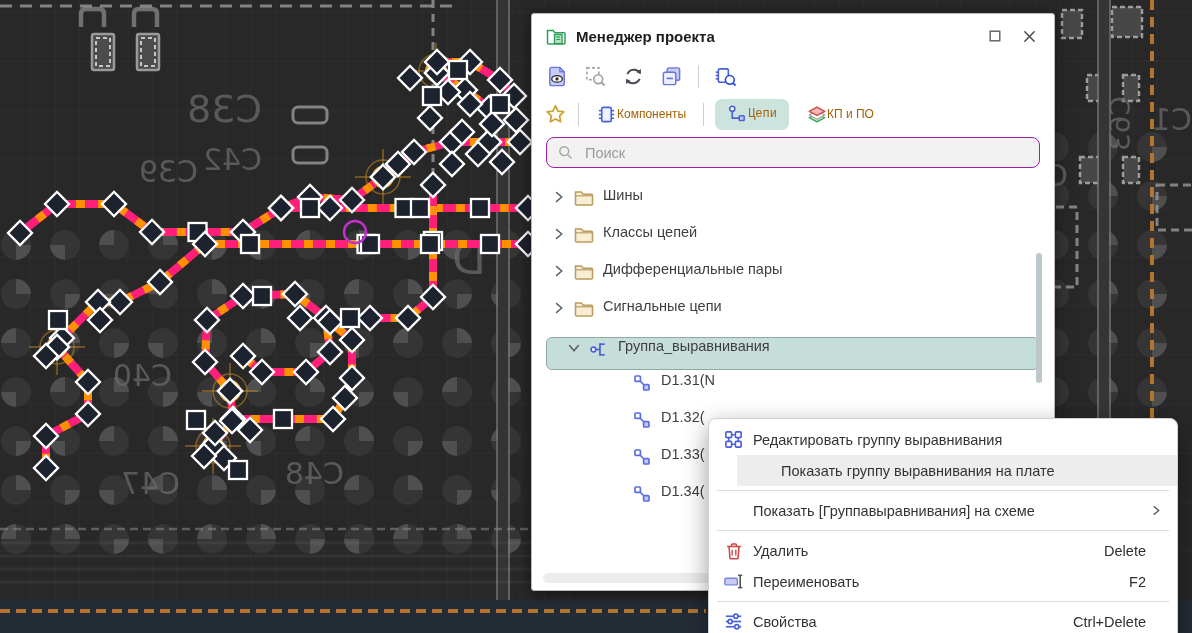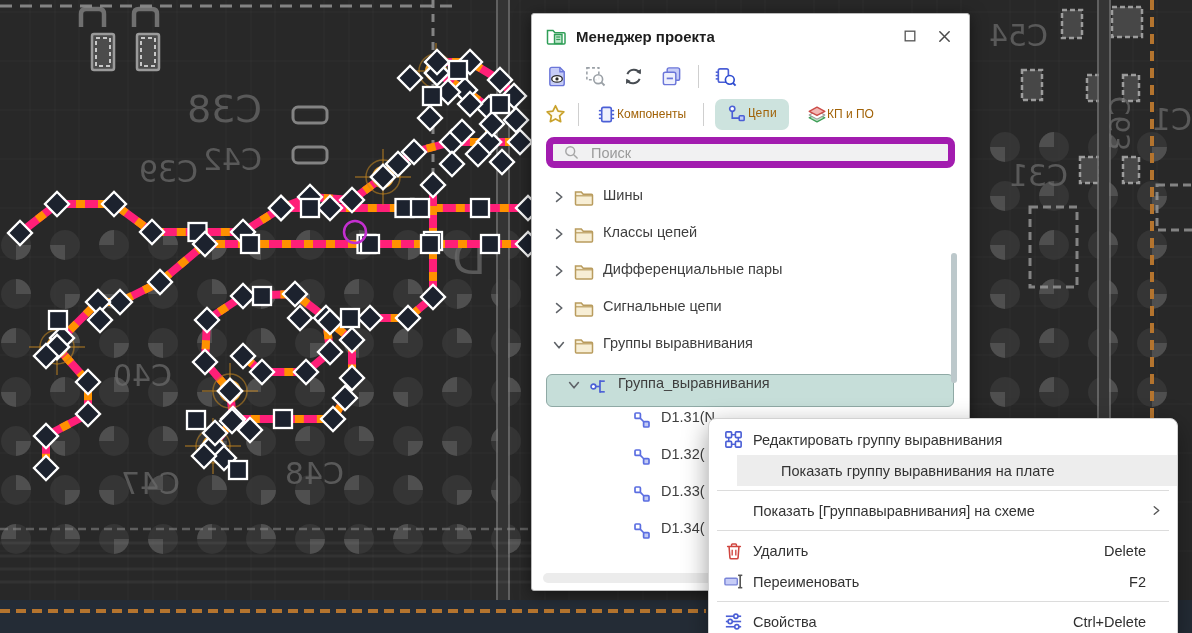--- a/index.html
+++ b/index.html
@@ -5,37 +5,37 @@
   html,body{margin:0;padding:0;}
   body{
     width:1192px;height:633px;position:relative;overflow:hidden;
     background:#282828;font-family:"Liberation Sans",sans-serif;
     -webkit-font-smoothing:antialiased;
   }
   #pcb-layer{position:absolute;left:0;top:0;z-index:0;}
 
   
   .panel{
-    position:absolute;left:531px;top:13px;width:439px;height:578px;
+    position:absolute;left:531px;top:13px;width:524px;height:578px;
     background:#ffffff;border:1px solid #b9b9b9;border-radius:3px;
     box-shadow:0 3px 16px rgba(0,0,0,.5);z-index:2;box-sizing:border-box;
   }
   .titlebar{display:flex;align-items:center;height:44px;padding:0 16px 0 13px;}
   .titlebar .w-icon{width:22px;height:22px;margin-right:9px;flex:none;}
   .titlebar .w-title{flex:1;font-size:15px;font-weight:bold;color:#1d1d1d;}
   .winbtn{width:18px;height:18px;display:flex;align-items:center;justify-content:center;margin-left:16px;cursor:default;}
   .toolbar{display:flex;align-items:center;gap:15px;height:36px;padding:0 14px;}
   .tbtn{width:23px;height:23px;display:flex;align-items:center;justify-content:center;}
   .vsep{width:1px;height:23px;background:#cfcfcf;}
   .tabs{display:flex;align-items:center;height:40px;padding:0 12px;gap:11px;}
   .tab{display:flex;align-items:center;font-size:12px;color:#a16207;padding:5px 6px;border-radius:7px;white-space:nowrap;}
   .tab .t-icon{width:21px;height:21px;flex:none;}
   .tab.active{background:#cde3de;padding:5px 12px;font-family:Liberation Mono, monospace;}
   .searchbox{
-    margin:3px 14px 0;height:31px;background:#f1f1f2;border:7px solid #a21caf;border-radius:8px;
+    margin:3px 14px 0;height:31px;background:#f1f1f2;border:1px solid #a21caf;border-radius:8px;
     display:flex;align-items:center;padding:0 10px;gap:9px;box-sizing:border-box;
   }
   .searchbox svg{flex:none;}
   .searchbox input{
     border:none;outline:none;background:transparent;font-size:14.5px;color:#444;width:100%;
     font-family:"Liberation Sans",sans-serif;
   }
   .searchbox input::placeholder{color:#9a9a9a;opacity:1;}
   .tree{position:relative;margin-top:9px;height:378px;overflow:hidden;}
   .tree-row{display:flex;align-items:flex-start;height:37px;font-size:14.5px;color:#3e3e3e;box-sizing:border-box;white-space:nowrap;}
@@ -717,34 +717,20 @@
           </svg>
         </span>
         <span class="ticon">
           <svg width="22" height="22" viewBox="0 0 22 22">
             <path d="M2.5,5 h5.8 l1.9,2.2 h8.3 a1,1 0 0 1 1,1 V17 a1,1 0 0 1 -1,1 H3.5 a1,1 0 0 1 -1,-1 Z" fill="#f7eed5" stroke="#b99c5e" stroke-width="1.5"></path>
             <path d="M2.5,8.8 H19.5" stroke="#b99c5e" stroke-width="1.2"></path>
           </svg>
         </span>
         <span>Сигнальные цепи</span>
       </div>
-      <div class="tree-row lvl1">
-        <span class="chev">
-          <svg width="16" height="16" viewBox="0 0 20 20">
-            <polyline points="4.5,7 10,13.5 15.5,7" fill="none" stroke="#5f6368" stroke-width="2" stroke-linecap="round" stroke-linejoin="round"></polyline>
-          </svg>
-        </span>
-        <span class="ticon">
-          <svg width="22" height="22" viewBox="0 0 22 22">
-            <path d="M2.5,5 h5.8 l1.9,2.2 h8.3 a1,1 0 0 1 1,1 V17 a1,1 0 0 1 -1,1 H3.5 a1,1 0 0 1 -1,-1 Z" fill="#f7eed5" stroke="#b99c5e" stroke-width="1.5"></path>
-            <path d="M2.5,8.8 H19.5" stroke="#b99c5e" stroke-width="1.2"></path>
-          </svg>
-        </span>
-        <span>Группы выравнивания</span>
-      </div>
       <div class="tree-row lvl2 selected">
         <span class="chev">
           <svg width="16" height="16" viewBox="0 0 20 20">
             <polyline points="4.5,7 10,13.5 15.5,7" fill="none" stroke="#5f6368" stroke-width="2" stroke-linecap="round" stroke-linejoin="round"></polyline>
           </svg>
         </span>
         <span class="ticon">
           <svg width="21" height="21" viewBox="0 0 22 22">
             <circle cx="4.6" cy="11" r="2.5" fill="#fff" stroke="#4b5fd6" stroke-width="1.7"></circle>
             <line x1="7.1" y1="11" x2="11.5" y2="11" stroke="#4b5fd6" stroke-width="1.7"></line>

